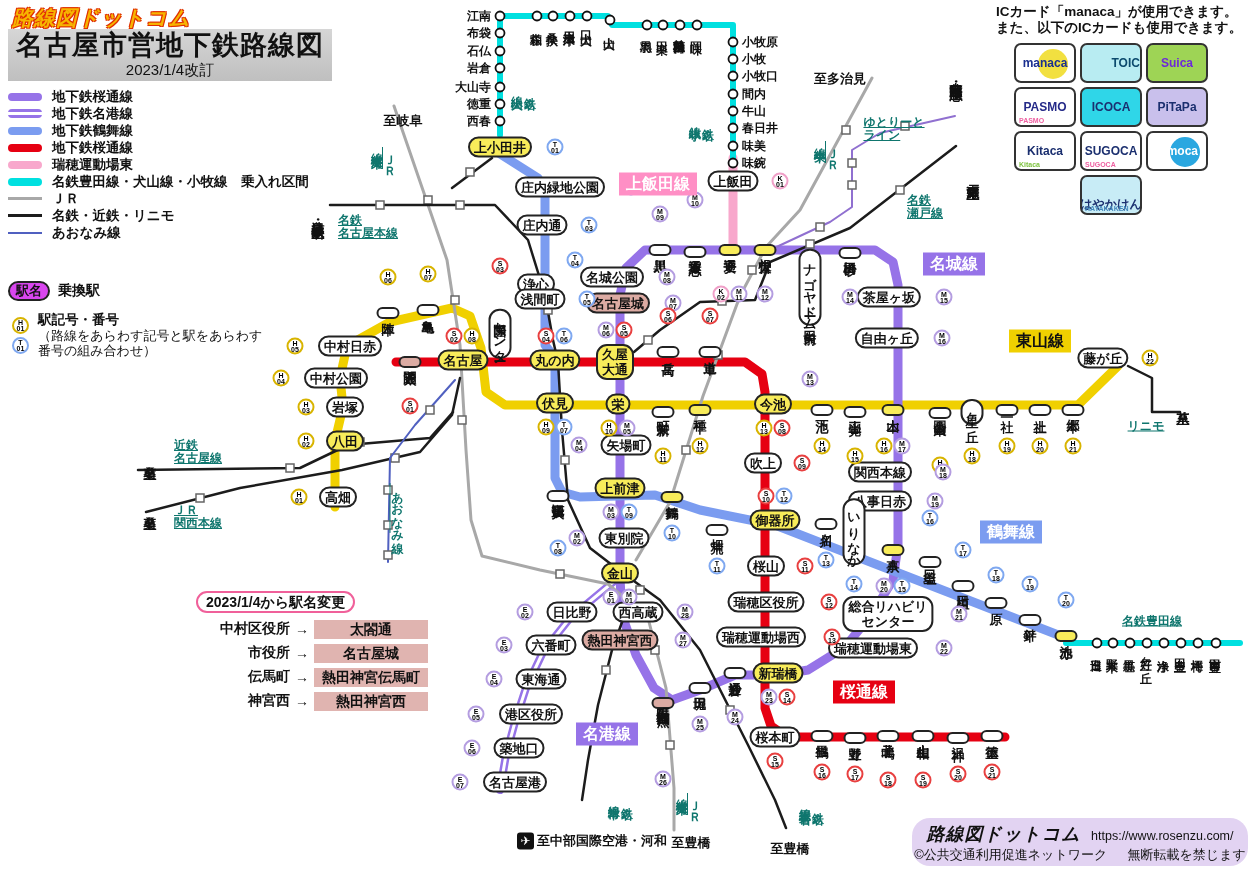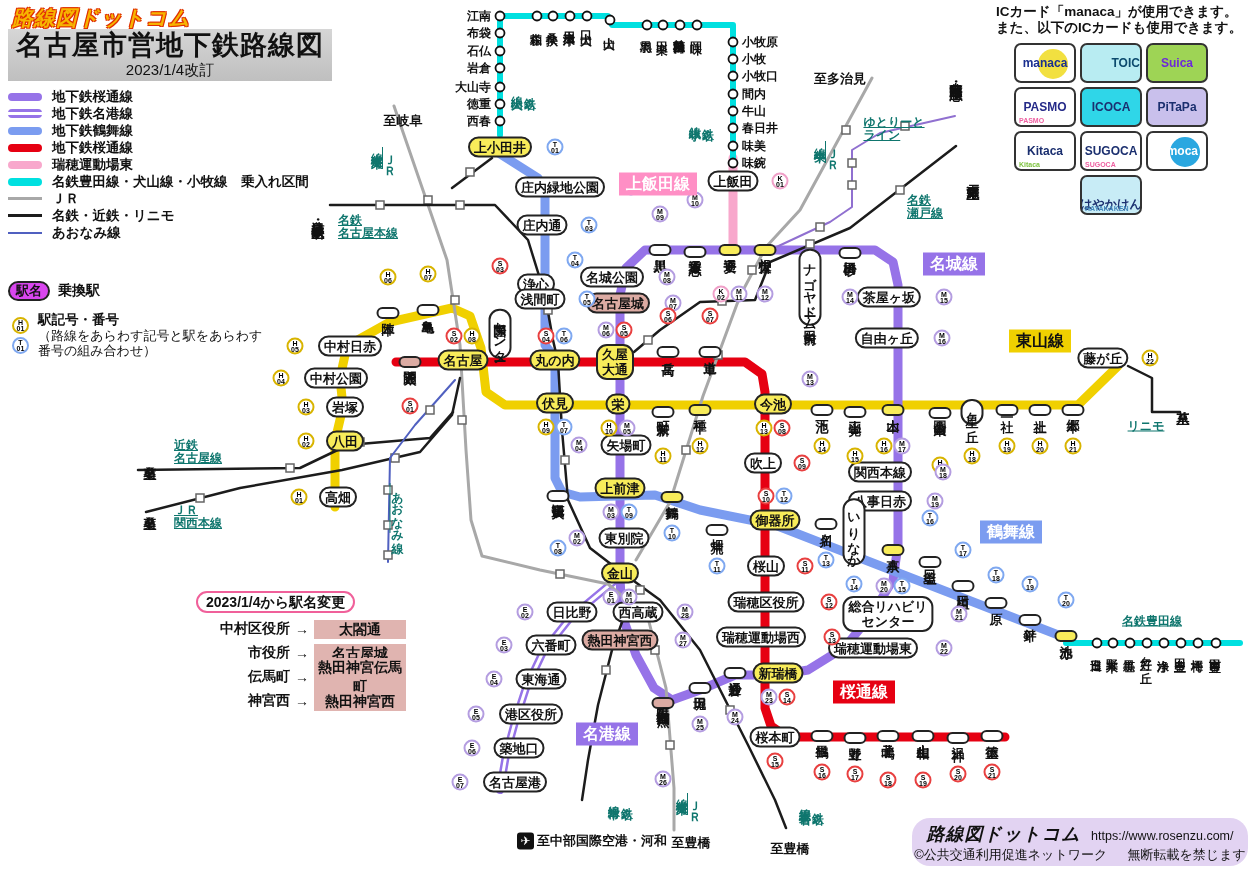--- a/index.html
+++ b/index.html
@@ -32,21 +32,21 @@
            overflow:hidden;display:flex;align-items:center;justify-content:center;box-sizing:border-box;}
   .ic-card .nm{position:relative;z-index:2;font-size:12px;font-weight:bold;white-space:nowrap;}
   .ic-card .deco{position:absolute;width:30px;height:30px;border-radius:50%;z-index:1;right:6px;top:4px;}
   .ic-card .sub{position:absolute;left:3px;bottom:1px;font-size:7px;font-weight:bold;z-index:2;}
   #changes{position:absolute;left:196px;top:591px;z-index:6;}
   .ch-title{display:inline-block;border:2px solid #f0609a;border-radius:12px;background:#fff;
             padding:0 8px;font-size:14px;font-weight:bold;line-height:18px;margin-bottom:4px;}
   .ch-row{display:flex;align-items:center;height:24px;}
   .ch-old{width:94px;text-align:right;font-size:14px;font-weight:bold;}
   .ch-arrow{width:24px;text-align:center;font-size:14px;font-weight:bold;}
-  .ch-new{width:92px;text-align:center;background:#e0b4b0;font-size:14px;font-weight:bold;line-height:19px;}
+  .ch-new{width:114px;text-align:center;background:#e0b4b0;font-size:14px;font-weight:bold;line-height:19px;}
   #footer{position:absolute;left:912px;top:818px;width:336px;height:48px;background:#e2d3f2;
           border-radius:18px;z-index:6;padding-top:4px;box-sizing:border-box;text-align:center;}
   .f-logo{font-size:18px;font-weight:bold;font-style:italic;letter-spacing:1px;}
   .f-url{font-size:12.5px;margin-left:6px;}
   .f-copy{font-size:13px;}
   #map-layer{position:absolute;left:0;top:0;width:100%;height:100%;z-index:3;}
   .st{position:absolute;transform:translate(-50%,-50%);background:#fff;border:2px solid #232323;
       border-radius:11px;font-size:13px;font-weight:bold;line-height:15px;padding:1px 4px;
       white-space:pre-line;text-align:center;z-index:4;}
   .st.v{writing-mode:vertical-rl;text-orientation:upright;padding:4px 1px;line-height:17px;letter-spacing:-1px;}

